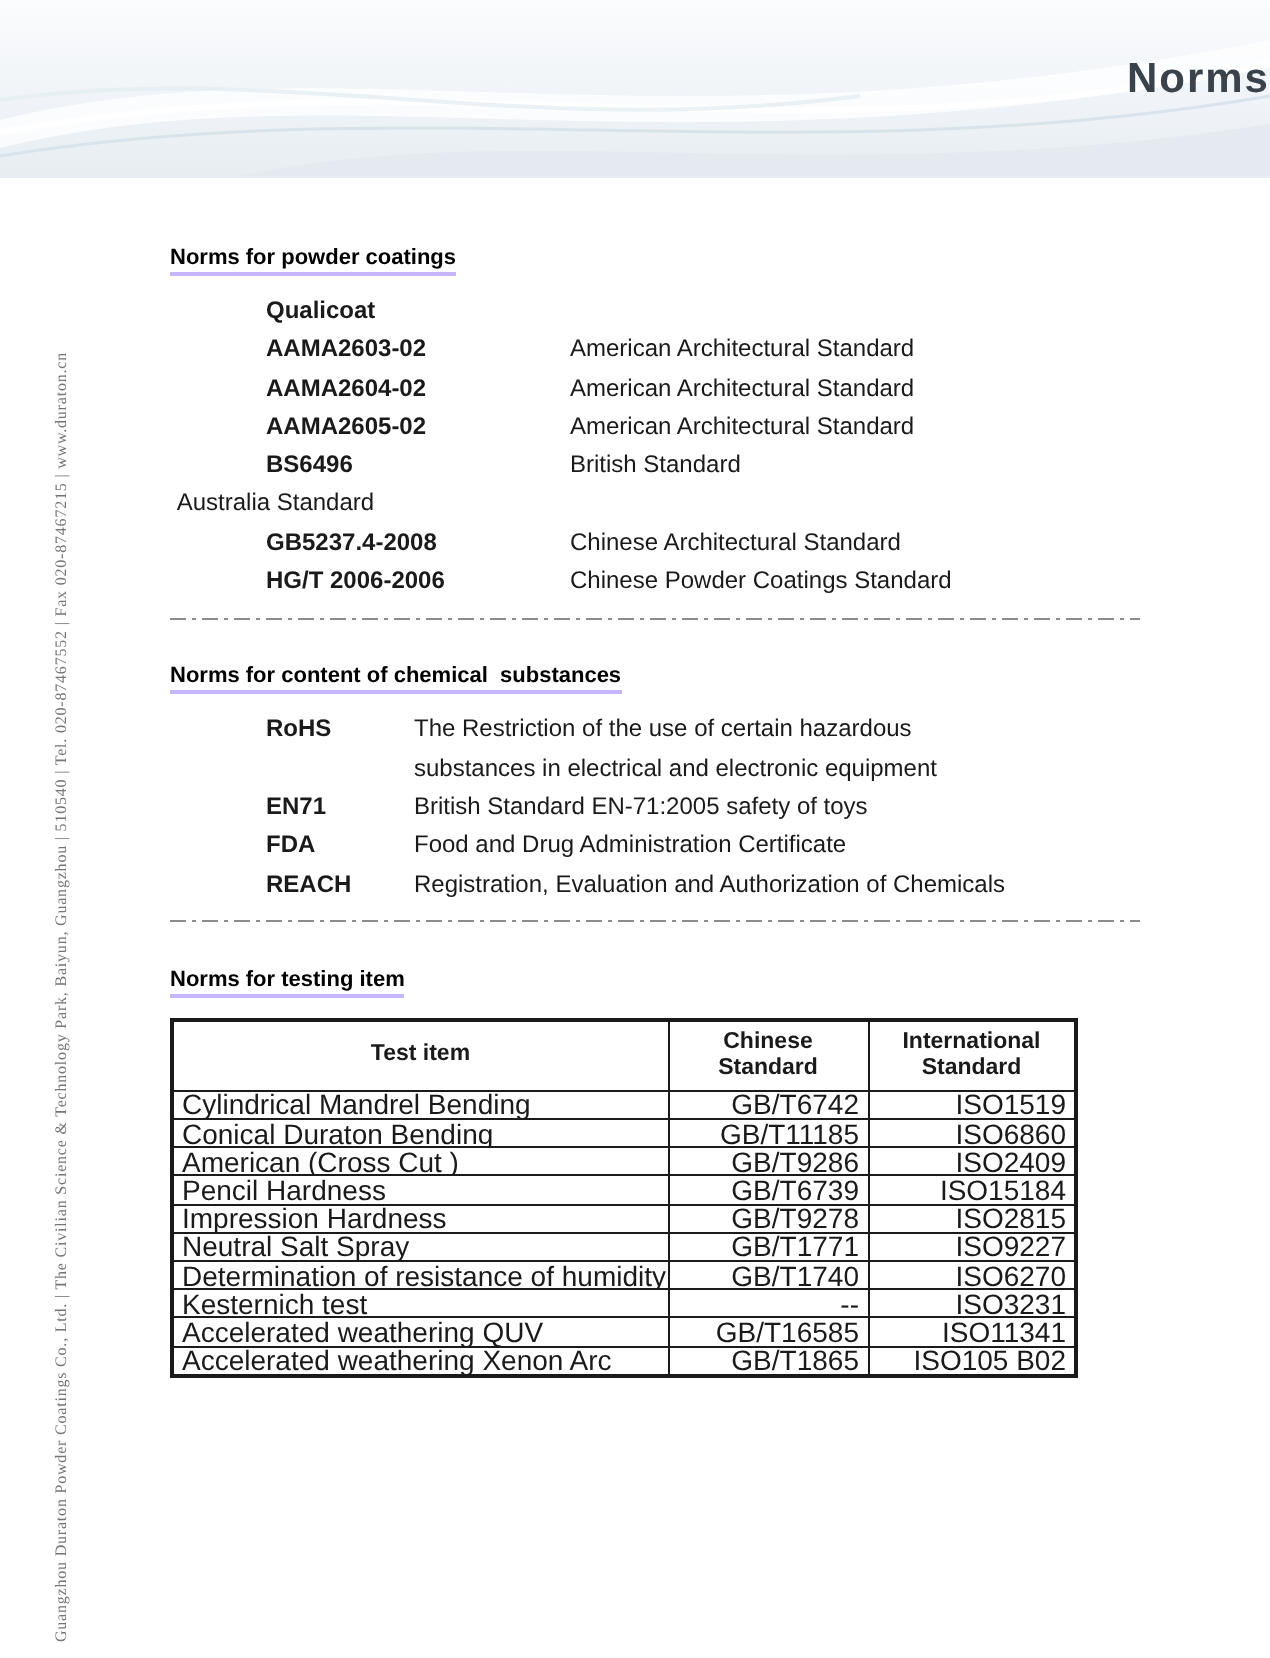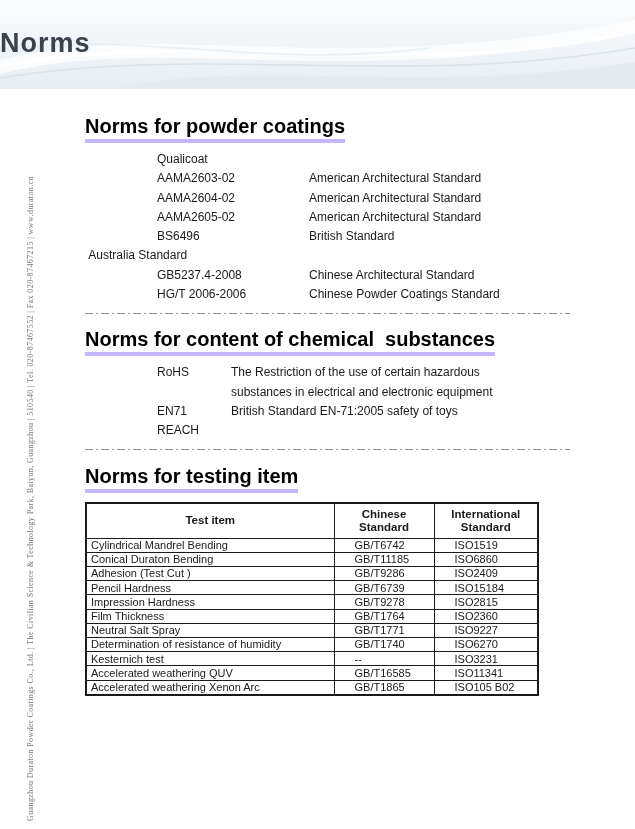--- a/index.html
+++ b/index.html
@@ -15,22 +15,22 @@
   .page-header{
     position:relative;
     width:635px;height:88px;
     background:linear-gradient(180deg,#fbfcfd 0%,#f0f4f8 55%,#e7edf2 100%);
     border-bottom:1px solid #e9edf1;
     overflow:hidden;
   }
   .page-header svg{position:absolute;top:0;left:0;width:635px;height:88px;}
   .page-title{
     position:absolute;top:28px;left:0;width:100%;
-    text-align:left;
-    font-size:27px;font-weight:bold;letter-spacing:1px;
+    text-align:right;
+    font-size:21px;font-weight:bold;letter-spacing:1px;
     color:#3a424b;
   }
   
   .side-text{
     position:absolute;
     left:26px;bottom:8px;
     writing-mode:vertical-rl;
     transform:rotate(180deg);
     font-family:"Liberation Serif",serif;
     font-size:8px;
@@ -39,36 +39,36 @@
     white-space:nowrap;
   }
   
   .content{
     position:relative;
     padding:22px 65px 0 85px;
   }
   .section-heading{margin:0 0 7px 0;}
   .section-heading span{
     display:inline-block;
-    font-size:20px;font-weight:bold;
+    font-size:11px;font-weight:bold;
     color:#000;
-    border-bottom:4px solid #c4b5fd;
+    border-bottom:2px solid #c4b5fd;
     padding-bottom:1px;
     white-space:pre;
   }
   .norm-list{margin-bottom:6px;}
   .norm-row{
     display:flex;
     align-items:flex-start;
     line-height:19.3px;
     font-size:12px;
   }
   .norm-term{
-    margin-left:72px;
-    font-weight:normal;
+    margin-left:48px;
+    font-weight:bold;
     flex:0 0 auto;
     white-space:pre;
   }
   .powder .norm-term{width:152px;}
   .chem   .norm-term{width:74px;}
   .norm-desc{white-space:pre-wrap;}
   .divider{
     height:2px;
     margin:8px 0 10px 0;
     background-image:repeating-linear-gradient(to right,
@@ -83,41 +83,41 @@
   
   table.test-table{
     border-collapse:collapse;
     margin-top:9px;
     table-layout:fixed;
     width:452px;
     border:2px solid #1a1a1a;
   }
   .test-table th,.test-table td{
     border:1px solid #1a1a1a;
-    font-size:11px;
+    font-size:14px;
     overflow:hidden;
     white-space:nowrap;
   }
   .test-table th{
     font-size:11.5px;
     font-weight:bold;
     text-align:center;
     padding:2px 2px;
     line-height:13px;
     height:30px;
   }
   .test-table td{
     padding:0.5px 4px;
     line-height:12.2px;
     text-align:left;
   }
   .test-table col.c-item{width:248px;}
   .test-table col.c-cn{width:100px;}
   .test-table col.c-intl{width:104px;}
-  .test-table td:nth-child(2),.test-table td:nth-child(3){padding-left:20px;}
+  .test-table td:nth-child(2),.test-table td:nth-child(3){padding-left:20px;text-align:right;}
 </style>
 </head>
 <body>
 
 <div class="page-header">
   <svg viewBox="0 0 635 88" preserveAspectRatio="none">
     <path d="M0,60 C170,18 330,80 635,20 L635,34 C330,92 170,32 0,74 Z" fill="#ffffff" opacity="0.75"></path>
     <path d="M0,78 C210,44 400,88 635,48" fill="none" stroke="#d7e1e9" stroke-width="1.5" opacity="0.9"></path>
     <path d="M0,66 C230,26 390,84 635,32" fill="none" stroke="#ffffff" stroke-width="3" opacity="0.9"></path>
     <path d="M120,88 C260,58 420,96 635,62 L635,88 Z" fill="#e2e9ef" opacity="0.8"></path>
@@ -188,23 +188,28 @@
           <span class="norm-term">RoHS</span>
           <span class="norm-desc">The Restriction of the use of certain hazardous
 substances in electrical and electronic equipment</span>
         </div>
 
         <div class="norm-row">
           <span class="norm-term">EN71</span>
           <span class="norm-desc">British Standard EN-71:2005 safety of toys</span>
         </div>
 
+        <div class="norm-row">
+          <span class="norm-term">FDA</span>
+          <span class="norm-desc">Food and Drug Administration Certificate</span>
+        </div>
 
         <div class="norm-row">
           <span class="norm-term">REACH</span>
+          <span class="norm-desc">Registration, Evaluation and Authorization of Chemicals</span>
         </div>
       </div>
   </div>
 
   <div class="divider"></div>
 
   <div>
     <h2 class="section-heading">
       <span>Norms for testing item</span>
     </h2>
@@ -233,42 +238,37 @@
 
           <tr>
             <td>Conical Duraton Bending</td>
             <td>GB/T11185</td>
             <td>ISO6860</td>
           </tr>
 
 
 
           <tr>
-            <td>Adhesion (Test Cut )</td>
+            <td>American (Cross Cut )</td>
             <td>GB/T9286</td>
             <td>ISO2409</td>
           </tr>
 
           <tr>
             <td>Pencil Hardness</td>
             <td>GB/T6739</td>
             <td>ISO15184</td>
           </tr>
 
           <tr>
             <td>Impression Hardness</td>
             <td>GB/T9278</td>
             <td>ISO2815</td>
           </tr>
 
-          <tr>
-            <td>Film Thickness</td>
-            <td>GB/T1764</td>
-            <td>ISO2360</td>
-          </tr>
 
 
           <tr>
             <td>Neutral Salt Spray</td>
             <td>GB/T1771</td>
             <td>ISO9227</td>
           </tr>
 
           <tr>
             <td>Determination of resistance of humidity</td>

